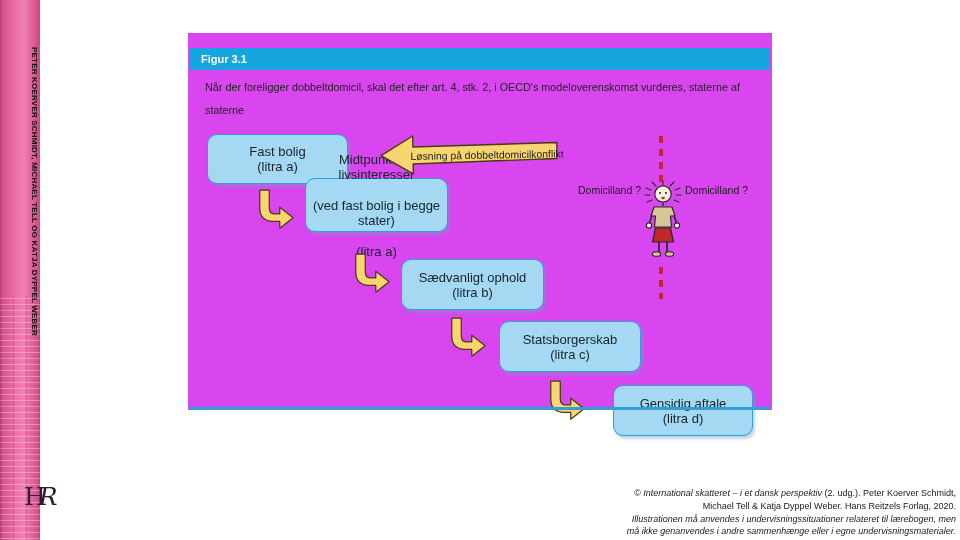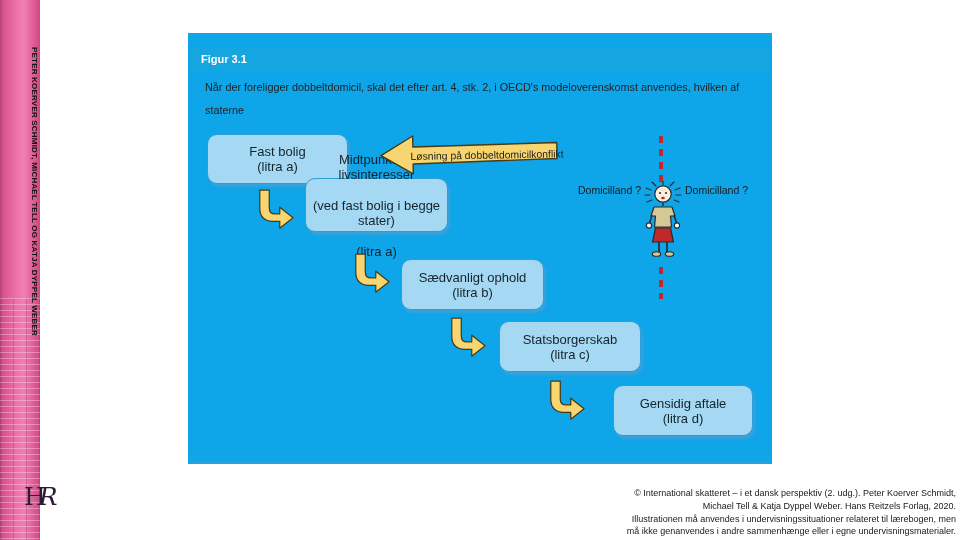--- a/index.html
+++ b/index.html
@@ -16,21 +16,21 @@
   .spine-authors{position:absolute;left:39px;top:47px;transform:rotate(90deg);transform-origin:0 0;
          font-size:8px;font-weight:bold;letter-spacing:.2px;color:#141414;white-space:nowrap;}
   .spine-title{position:absolute;left:3px;top:44px;transform:rotate(90deg) scale(0.73,1);
          transform-origin:0 0;font-size:34px;font-weight:bold;color:#ffffff;
          white-space:nowrap;letter-spacing:-1px;}
   .publisher-logo{position:absolute;left:24px;top:484px;font-family:"DejaVu Serif",serif;
          font-size:25px;color:#2f1b35;line-height:26px;}
   .publisher-logo .r{font-style:italic;margin-left:-7px;}
 
   
-  .figure{position:absolute;left:188px;top:33px;width:584px;height:431px;background:#0ea5e9;}
+  .figure{position:absolute;left:188px;top:33px;width:584px;height:377px;background:#d946ef;}
   .fig-bottom-line{position:absolute;left:2px;right:2px;bottom:0;height:3px;background:#2f9fd8;}
   .fig-header{position:absolute;left:2px;right:3px;top:15px;height:22px;background:#16a6df;
          color:#ffffff;font-weight:bold;font-size:11px;line-height:22px;padding-left:11px;
          box-sizing:border-box;}
   .fig-intro{position:absolute;left:17px;top:43px;right:14px;font-size:10.8px;line-height:23px;
          color:#222222;}
 
   .box{position:absolute;background:#a5d8f3;border:1.6px solid #2d9ed8;border-radius:10px;
        box-shadow:2px 3px 3px rgba(110,160,200,.45);display:flex;flex-direction:column;
        align-items:center;justify-content:center;text-align:center;font-size:13px;
@@ -59,40 +59,40 @@
   .dash-line{position:absolute;left:471px;width:4px;
        background-image:repeating-linear-gradient(180deg,#c1272d 0 7px,rgba(0,0,0,0) 7px 13px);}
   .dash-top{top:103px;height:46px;}
   .dash-bottom{top:234px;height:32px;}
 
   .person{position:absolute;left:453px;top:148px;width:44px;height:88px;}
 
   
   .credits{position:absolute;right:4px;top:487px;width:440px;text-align:right;font-size:9px;
        line-height:12.8px;color:#191919;}
-  .it{}
+  .it{font-style:italic;}
 </style>
 </head>
 <body>
 
 <div class="stage">
 
   <div class="spine">
     <div class="spine-pattern"></div>
     <div class="spine-authors">PETER KOERVER SCHMIDT, MICHAEL TELL OG KATJA DYPPEL WEBER</div>
     <div class="spine-title">INTERNATIONAL SKATTERET</div>
     <div class="publisher-logo"><span class="h">H</span><span class="r">R</span></div>
   </div>
 
   <div class="figure">
     <div class="fig-header">
       <span>Figur 3.1</span>
     </div>
     <div class="fig-intro">
-      <div>Når der foreligger dobbeltdomicil, skal det efter art. 4, stk. 2, i OECD's modeloverenskomst anvendes, hvilken af staterne</div>
+      <div>Når der foreligger dobbeltdomicil, skal det efter art. 4, stk. 2, i OECD's modeloverenskomst vurderes, staterne af staterne</div>
     </div>
 
     <div class="box box1">
       <div>Fast bolig</div>
       <div>(litra a)</div>
       <div></div>
     </div>
     <div class="box box2">
       <div>Midtpunkt for livsinteresser</div>
       <div>(ved fast bolig i begge stater)</div>

